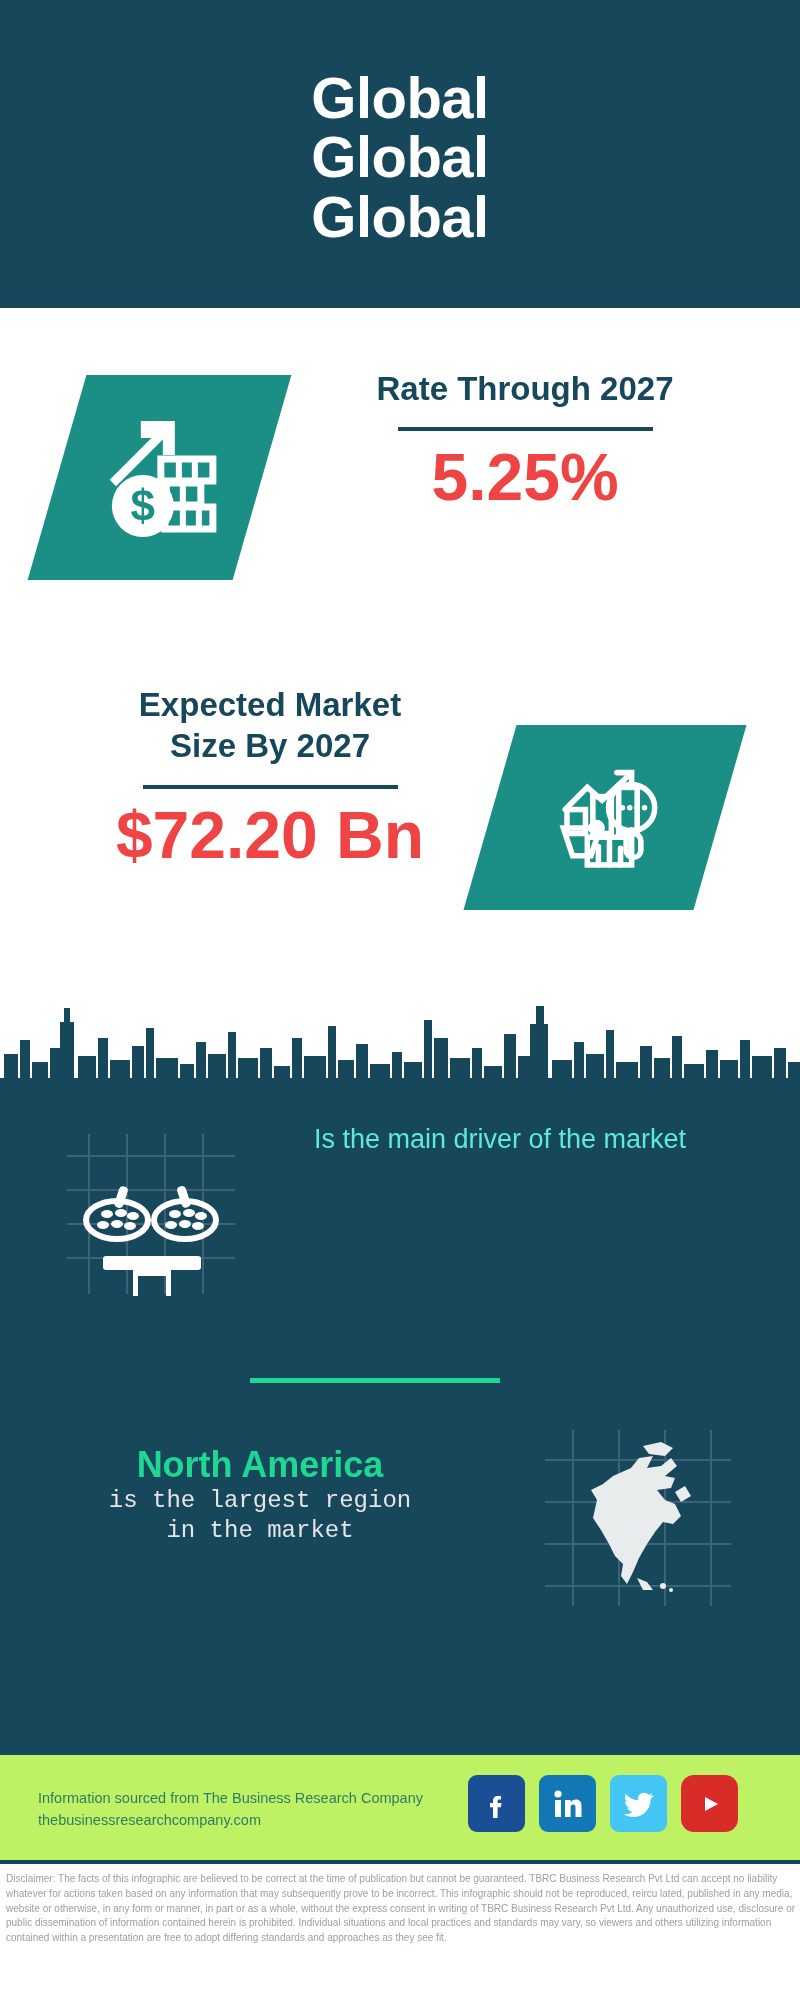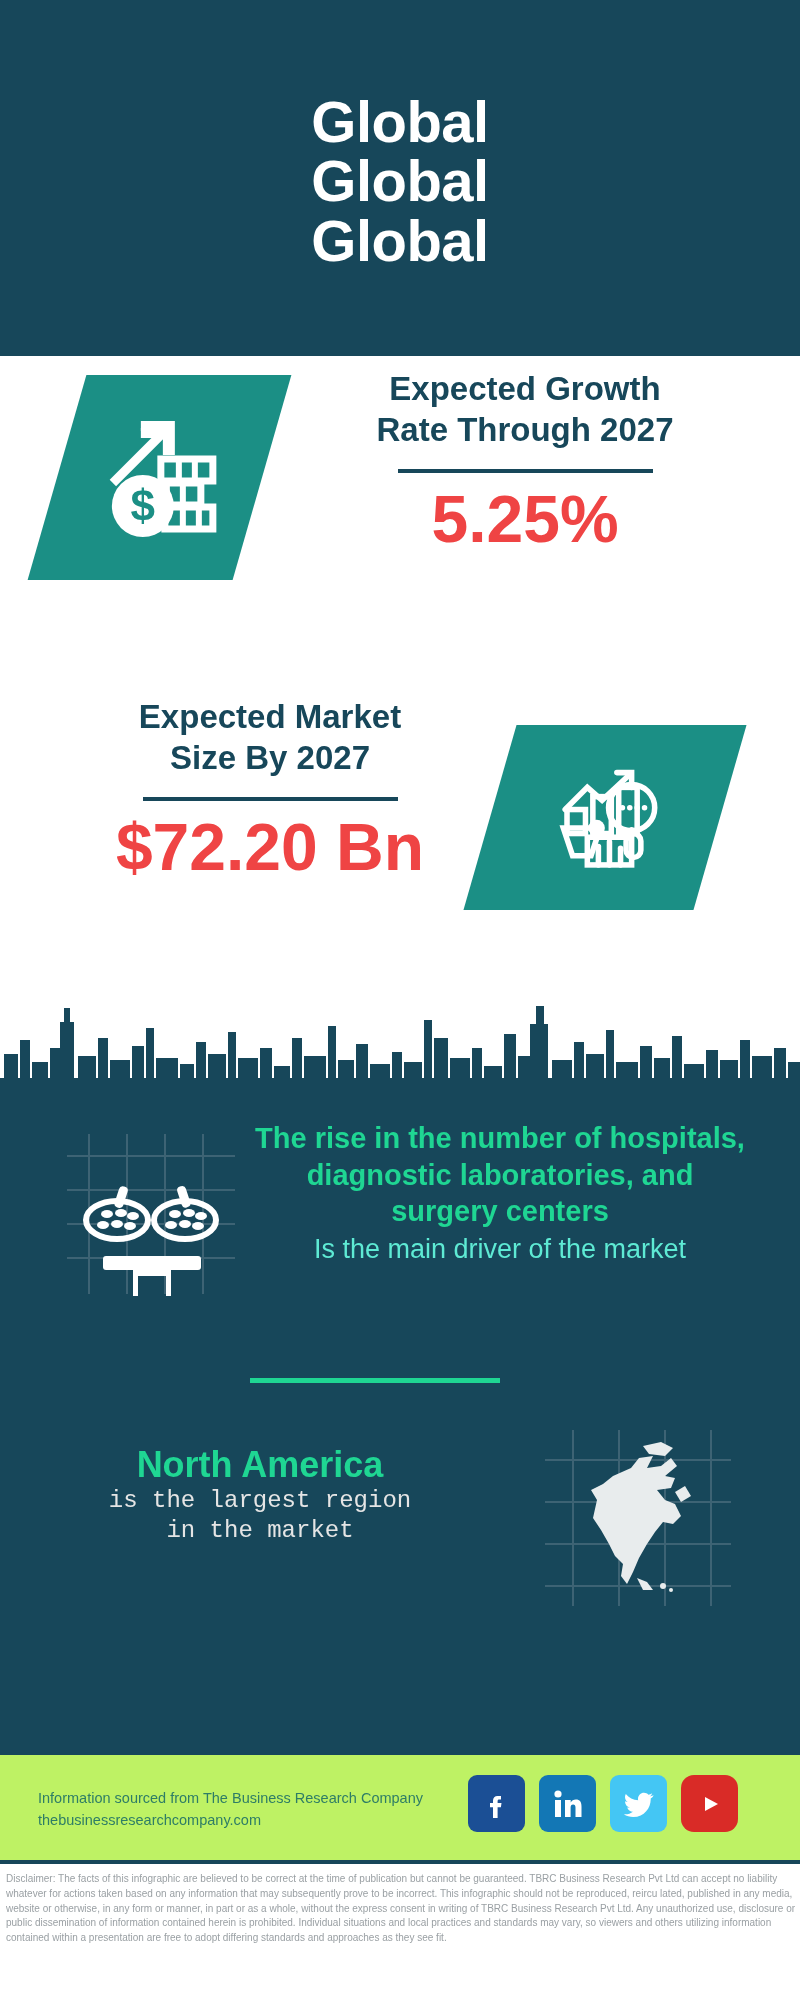--- a/index.html
+++ b/index.html
@@ -6,21 +6,21 @@
   body{
     width:800px;height:2000px;
     background:#ffffff;
     font-family:"Liberation Sans", sans-serif;
     overflow:hidden;
   }
   .page{position:relative;width:800px;height:2000px;background:#ffffff;}
 
   
   .header{
-    position:absolute;left:0;top:0;width:800px;height:356px;
+    position:absolute;left:0;top:0;width:800px;height:308px;
     background:#17475a;
     display:flex;flex-direction:column;align-items:center;justify-content:center;
     box-sizing:border-box;padding-top:6px;
   }
   .header-line{
     color:#ffffff;font-weight:bold;letter-spacing:-0.5px;
     line-height:1.02;text-align:center;
   }
   .h-l1{font-size:58px;}
   .h-l2{font-size:58px;}
@@ -40,21 +40,21 @@
   .stat-title{
     color:#17475a;font-weight:bold;font-size:33px;line-height:1.25;
   }
   .rule{height:4px;background:#17475a;margin:18px auto 10px auto;width:255px;}
   .stat-value{
     color:#ef4444;font-weight:bold;font-size:66px;line-height:1.1;
   }
 
   
   .stat2{position:absolute;left:0;top:678px;width:800px;height:290px;}
-  .stat2-text{position:absolute;left:45px;top:18px;width:450px;text-align:center;}
+  .stat2-text{position:absolute;left:45px;top:6px;width:450px;text-align:center;}
   .badge2{left:490px;top:47px;width:230px;height:185px;transform:skewX(-16deg);}
   .badge2 .glyph{transform:skewX(16deg);}
 
   
   .darkbody{
     position:absolute;left:0;top:968px;width:800px;height:787px;
     background:#17475a;
   }
   .skyline{position:absolute;left:0;top:0;width:800px;height:150px;overflow:hidden;}
   .skyline svg{display:block;}
@@ -133,21 +133,20 @@
             <line x1="88" y1="72" x2="88" y2="94"></line>
             <line x1="88" y1="96" x2="88" y2="118"></line>
             <line x1="104" y1="96" x2="104" y2="118"></line>
           </g>
           <circle cx="48" cy="95" r="31" fill="#ffffff"></circle>
           <text x="48" y="110" font-size="44" font-weight="bold" fill="#1b8f85" text-anchor="middle" font-family="Liberation Sans, sans-serif">$</text>
         </svg>
       </span>
     </div>
     <div class="stat1-text">
-      <div class="stat-title">Expected Growth</div>
       <div class="stat-title">Rate Through 2027</div>
       <div class="rule"></div>
       <div class="stat-value">5.25%</div>
     </div>
   </div>
 
   <div class="stat2">
     <div class="stat2-text">
       <div class="stat-title">Expected Market</div>
       <div class="stat-title">Size By 2027</div>
@@ -281,21 +280,20 @@
             <ellipse cx="130" cy="96" rx="6" ry="4"></ellipse>
               <ellipse cx="143" cy="98" rx="6" ry="4"></ellipse>
           </g>
           <rect x="48" y="128" width="98" height="14" rx="3" fill="#ffffff"></rect>
           <rect x="78" y="142" width="38" height="6" fill="#ffffff"></rect>
           <rect x="78" y="142" width="5" height="26" fill="#ffffff"></rect>
           <rect x="111" y="142" width="5" height="26" fill="#ffffff"></rect>
         </svg>
       </div>
       <div class="driver-text">
-        <div class="driver-hi">The rise in the number of hospitals, diagnostic laboratories, and surgery centers</div>
         <div class="driver-sub">Is the main driver of the market</div>
       </div>
       <div class="divider"></div>
     </div>
 
     <div class="region">
       <div class="region-text">
         <div class="region-hi">North America</div>
         <div class="region-sub">is the largest region</div>
         <div class="region-sub">in the market</div>

